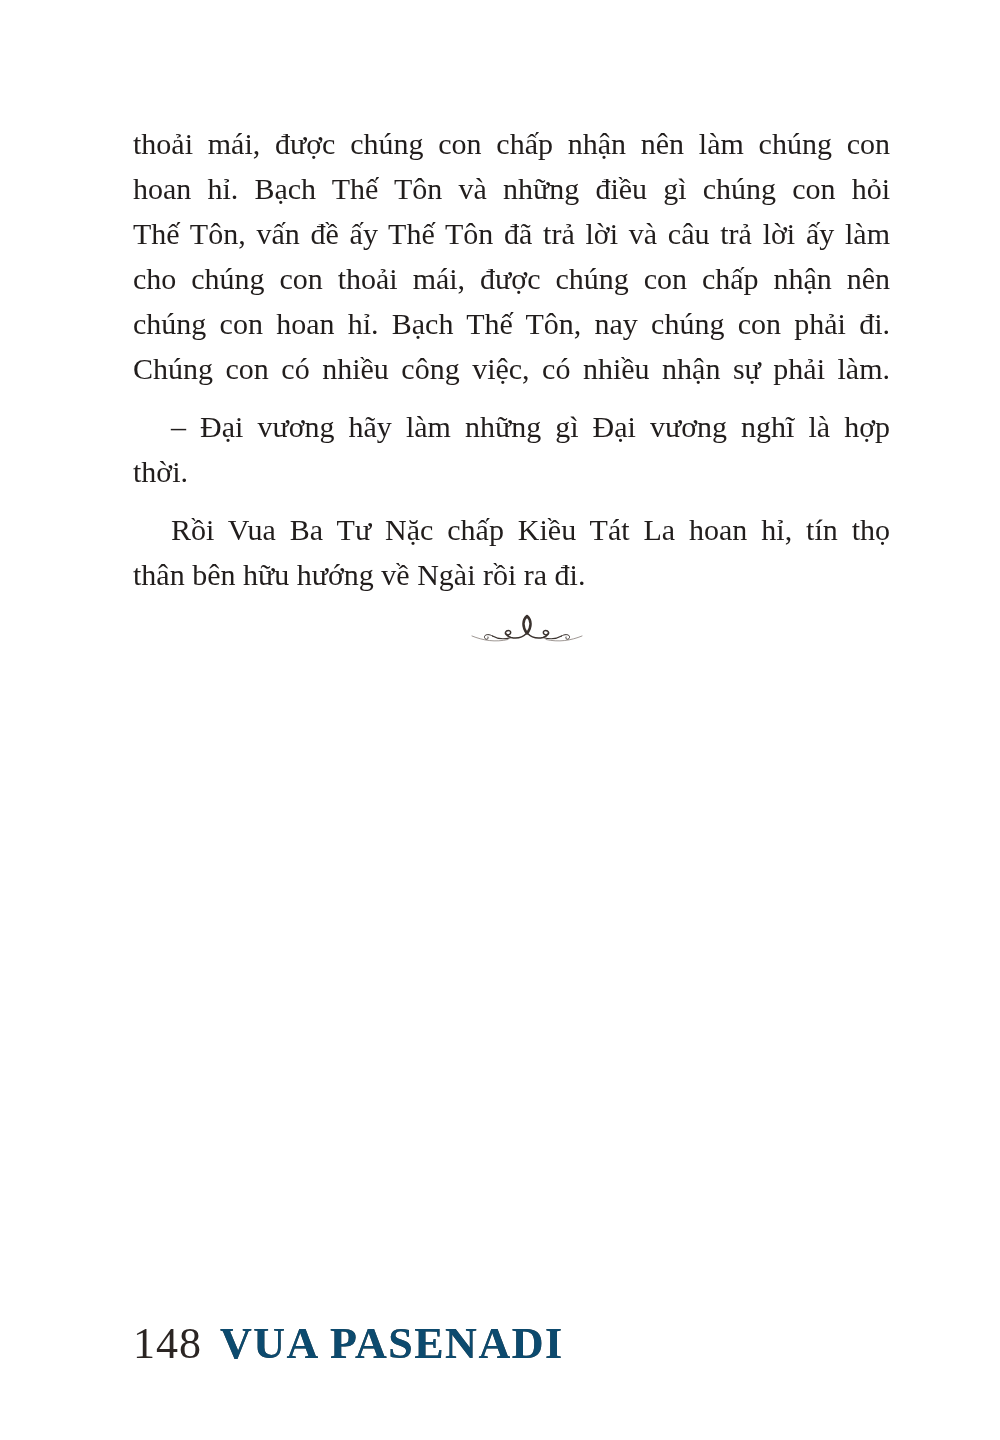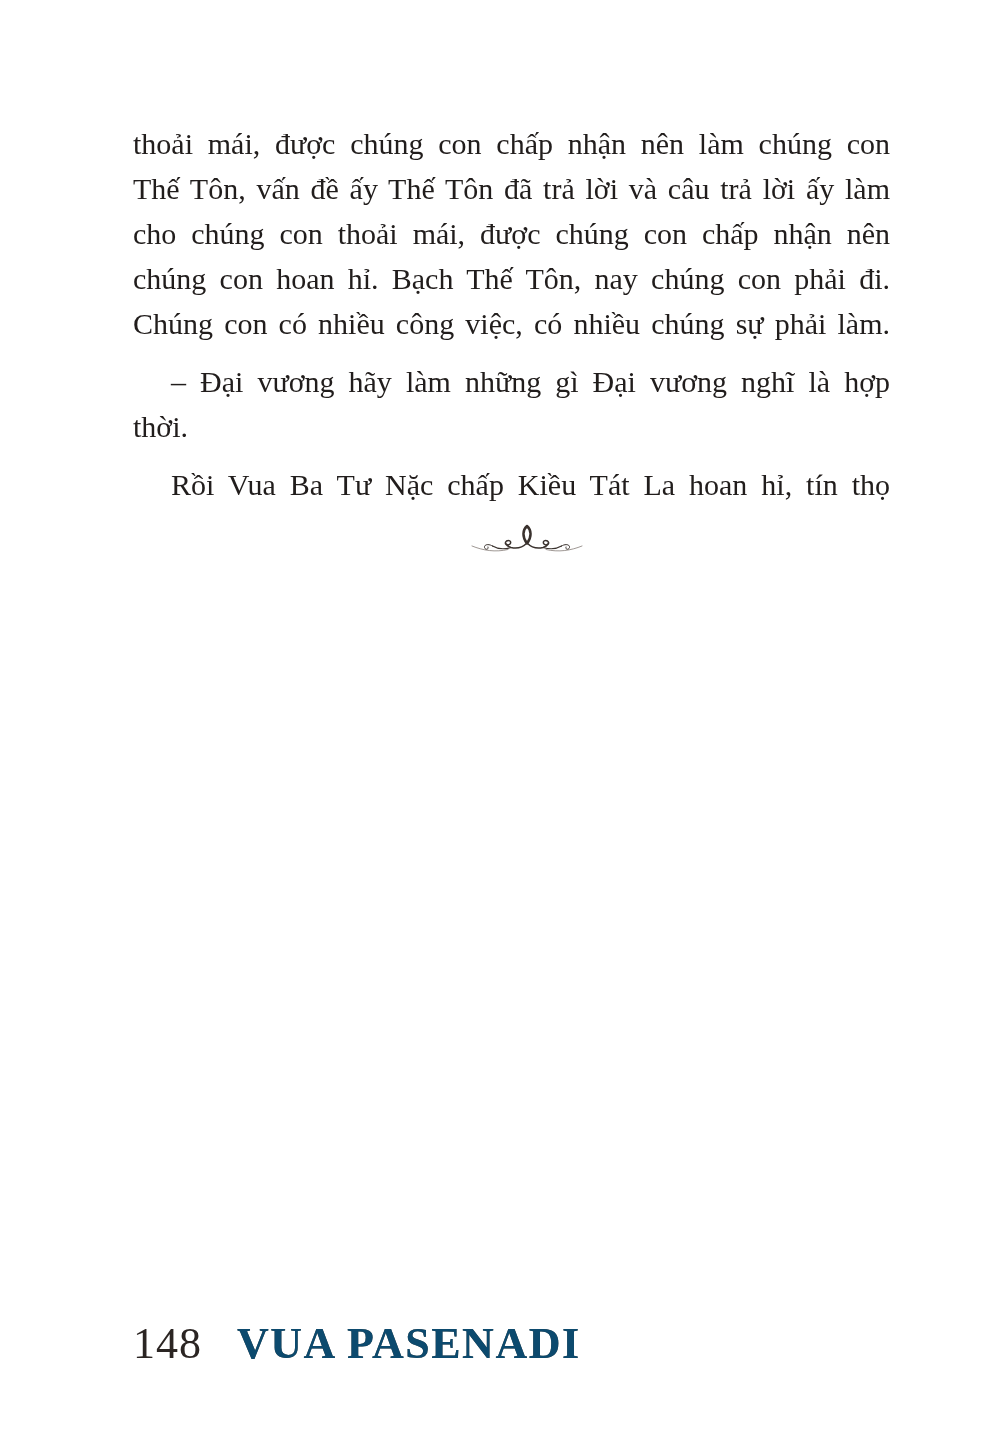--- a/index.html
+++ b/index.html
@@ -46,21 +46,21 @@
     text-align: center;
     padding-left: 30px;
     box-sizing: border-box;
   }
   .footer {
     position: absolute;
     left: 133px;
     top: 1318px;
     display: flex;
     align-items: baseline;
-    gap: 35px;
+    gap: 18px;
   }
   .page-num {
     font-size: 44px;
     line-height: 48px;
     color: #2b2523;
     letter-spacing: 1px;
   }
   .book-title {
     font-size: 44px;
     font-weight: bold;
@@ -71,33 +71,35 @@
 </style>
 </head>
 <body>
 
 <div class="book-page">
 
   <div class="text-block">
 
     <div class="para">
       <div class="line just">thoải mái, được chúng con chấp nhận nên làm chúng con</div>
+      <div class="line just">hoan hỉ. Bạch Thế Tôn và những điều gì chúng con hỏi</div>
       <div class="line just">Thế Tôn, vấn đề ấy Thế Tôn đã trả lời và câu trả lời ấy làm</div>
       <div class="line just">cho chúng con thoải mái, được chúng con chấp nhận nên</div>
       <div class="line just">chúng con hoan hỉ. Bạch Thế Tôn, nay chúng con phải đi.</div>
-      <div class="line just">Chúng con có nhiều công việc, có nhiều chúng sự phải làm.</div>
+      <div class="line just">Chúng con có nhiều công việc, có nhiều nhận sự phải làm.</div>
     </div>
 
     <div class="para">
       <div class="line just indent">– Đại vương hãy làm những gì Đại vương nghĩ là hợp</div>
       <div class="line last">thời.</div>
     </div>
 
     <div class="para">
       <div class="line just indent">Rồi Vua Ba Tư Nặc chấp Kiều Tát La hoan hỉ, tín thọ</div>
+      <div class="line last">thân bên hữu hướng về Ngài rồi ra đi.</div>
     </div>
 
     <div class="ornament-row">
       <svg width="112" height="32" viewBox="0 0 224 64" aria-hidden="true">
         <defs>
           <g id="fl-side" fill="none" stroke="#3a322e" stroke-linecap="round">
             <path d="M112 40 C120 48 132 52 144 49 C154 46 158 40 153 36 C148 33 142 37 146 42 C149 45 154 44 155 40" stroke-width="3"></path>
             <path d="M144 49 C158 53 171 52 181 46" stroke-width="2.4"></path>
             <path d="M181 46 C189 41 198 43 197 49 C196 54 188 54 190 48" stroke-width="2"></path>
             <path d="M150 53 C175 59 200 55 222 46" stroke-width="1.3" stroke="#6a605a"></path>

